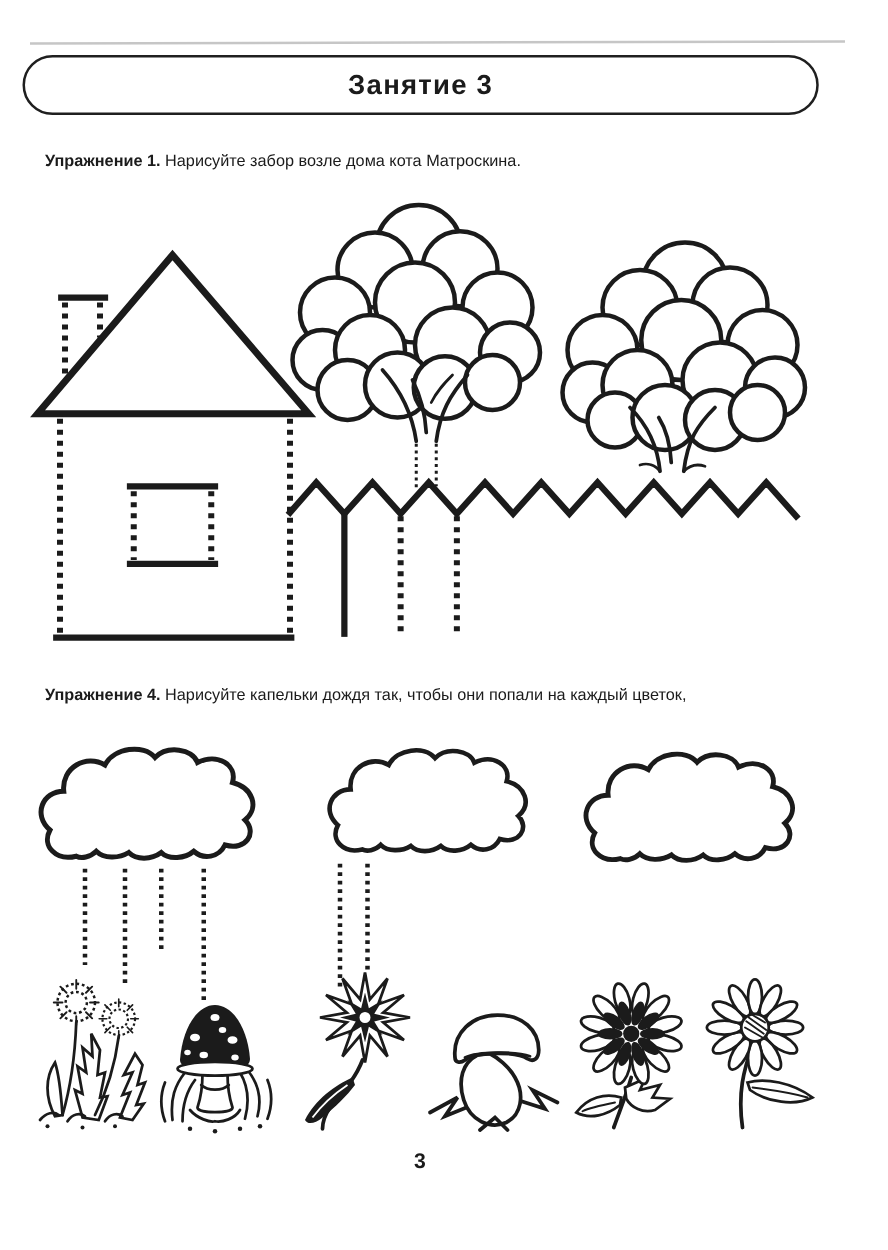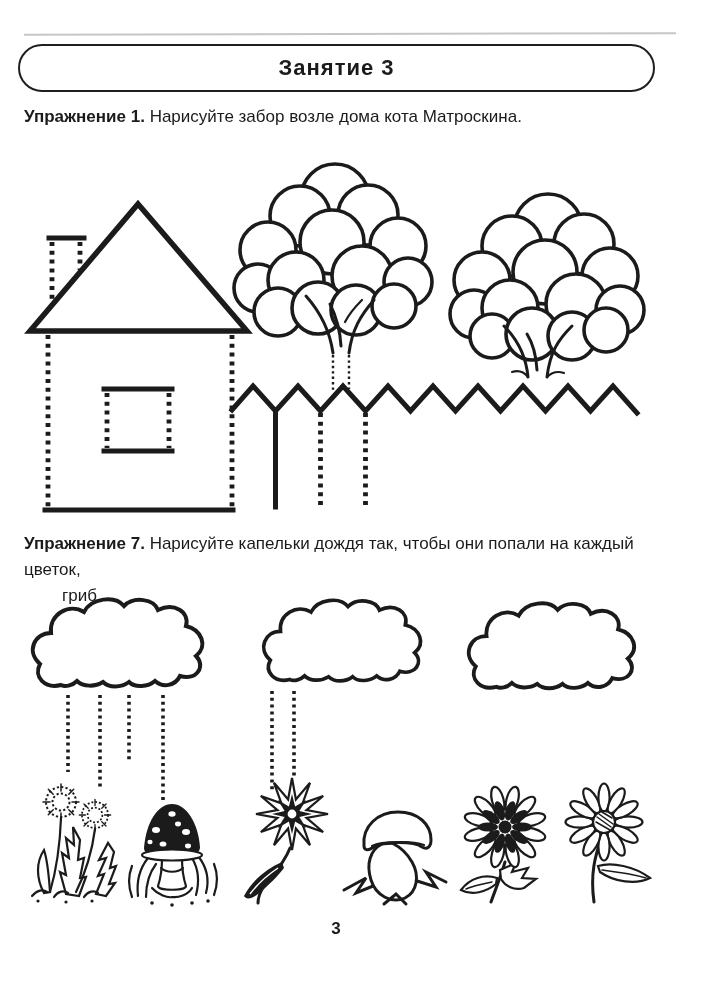--- a/index.html
+++ b/index.html
@@ -3,21 +3,21 @@
 <meta charset="utf-8">
 <style>
   html,body{margin:0;padding:0;background:#fff;}
   body{width:710px;height:1000px;position:relative;overflow:hidden;
        font-family:"Liberation Sans",sans-serif;color:#1b1b1b;}
   .abs{position:absolute;}
   #art-line{top:33px;left:24px;width:652px;height:0;border-top:2px solid #c6c6c6;transform:rotate(-0.15deg);}
   #lesson-box{left:18px;top:44px;width:633px;height:44px;border:2.5px solid #1f1f1f;border-radius:26px;
               display:flex;align-items:center;justify-content:center;}
   #lesson-box span{font-weight:bold;font-size:22px;letter-spacing:1px;}
-  .instruction{left:24px;width:666px;font-size:17px;line-height:26px;margin:0;}
+  .instruction{left:24px;width:666px;font-size:13px;line-height:26px;margin:12px;}
   #ex1{top:104px;}
   #ex2{top:531px;}
   .instruction b{font-weight:bold;}
   .line2{display:block;margin-left:38px;}
   #page-num{top:919px;left:0;width:672px;text-align:center;font-weight:bold;font-size:17px;}
   #scene{top:0;left:0;}
   
   .s5 {fill:none;stroke:#1b1b1b;stroke-width:5;stroke-linecap:square;stroke-linejoin:miter;}
   .s3 {fill:none;stroke:#1b1b1b;stroke-width:3;stroke-linecap:round;}
   .s2 {fill:none;stroke:#1b1b1b;stroke-width:2.2;stroke-linecap:round;}
@@ -248,15 +248,15 @@
       <use href="#petalC" transform="translate(604,822) rotate(210)"></use>
     <use href="#petalC" transform="translate(604,822) rotate(240)"></use>
       <use href="#petalC" transform="translate(604,822) rotate(270)"></use>
     <use href="#petalC" transform="translate(604,822) rotate(300)"></use>
       <use href="#petalC" transform="translate(604,822) rotate(330)"></use>
     <circle cx="604" cy="822" r="11" class="wfill"></circle>
     <path class="s1" d="M597,817 L611,827 M596,822 L610,830 M599,814 L613,824 M602,812 L612,818"></path>
   </g>
 </svg>
 
-<p class="abs instruction" id="ex2"><b>Упражнение 7.</b> <span>Нарисуйте капельки дождя так, чтобы они попали на каждый цветок,</span><span class="line2">гриб.</span></p>
+<p class="abs instruction" id="ex2"><b>Упражнение 4.</b> <span>Нарисуйте капельки дождя так, чтобы они попали на каждый цветок,</span></p>
 
 <div class="abs" id="page-num">3</div>
 
 </body></html>

